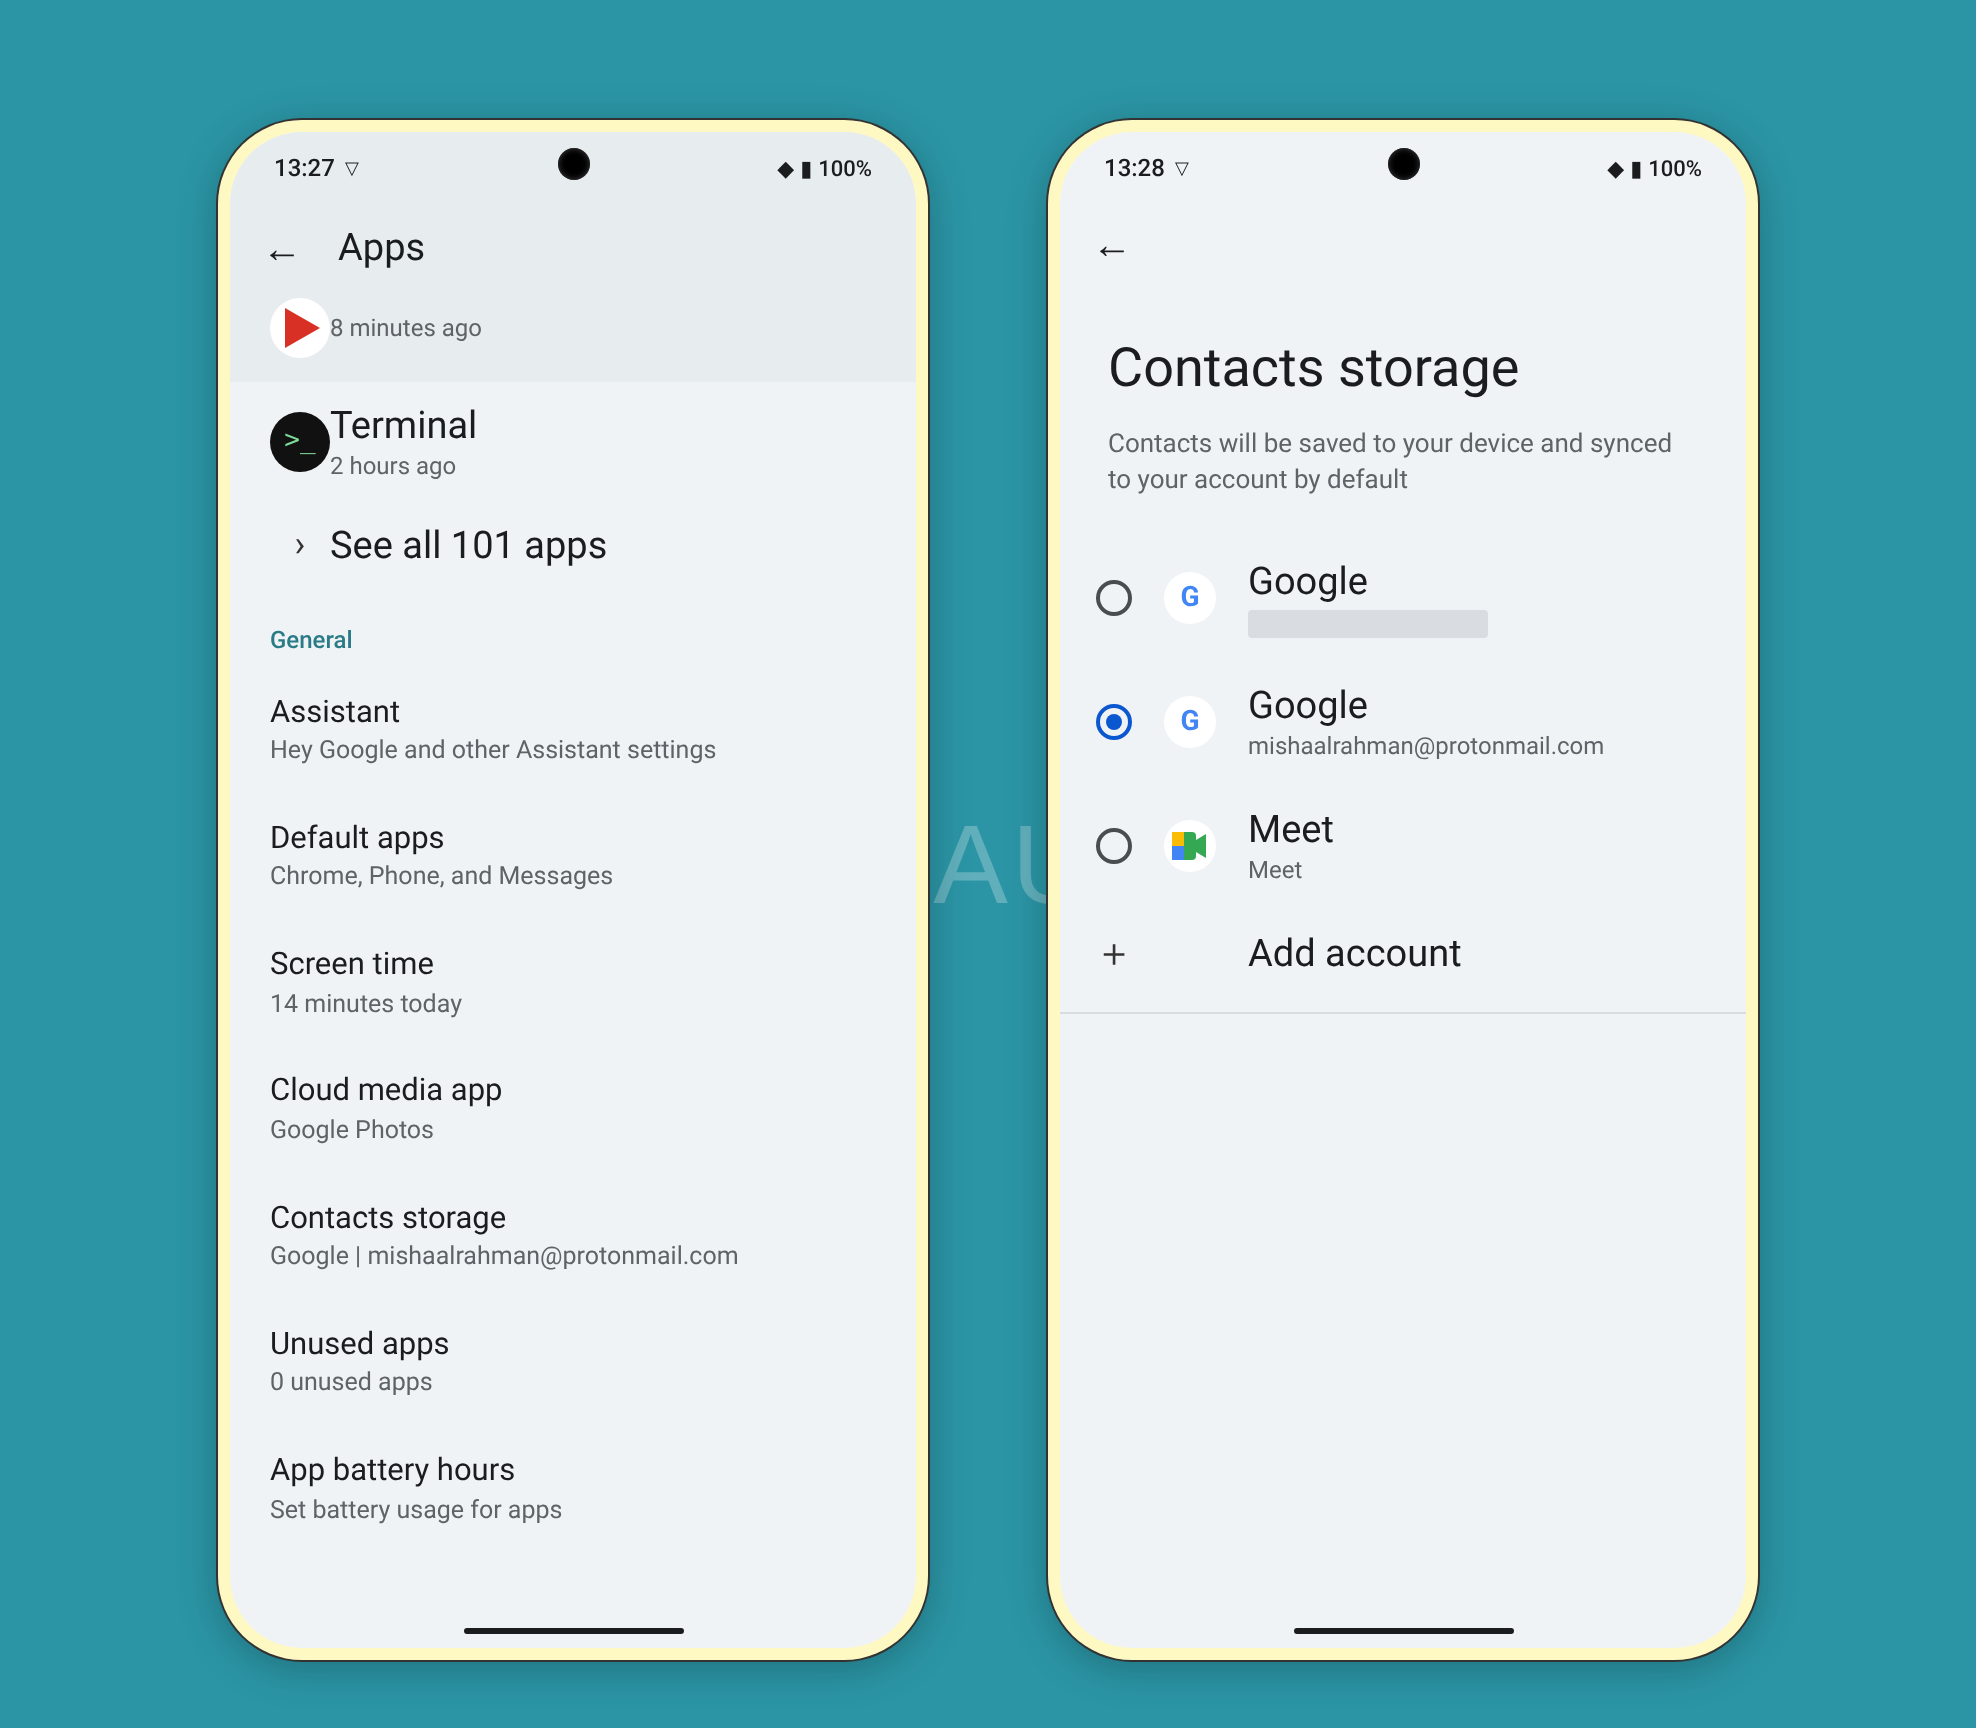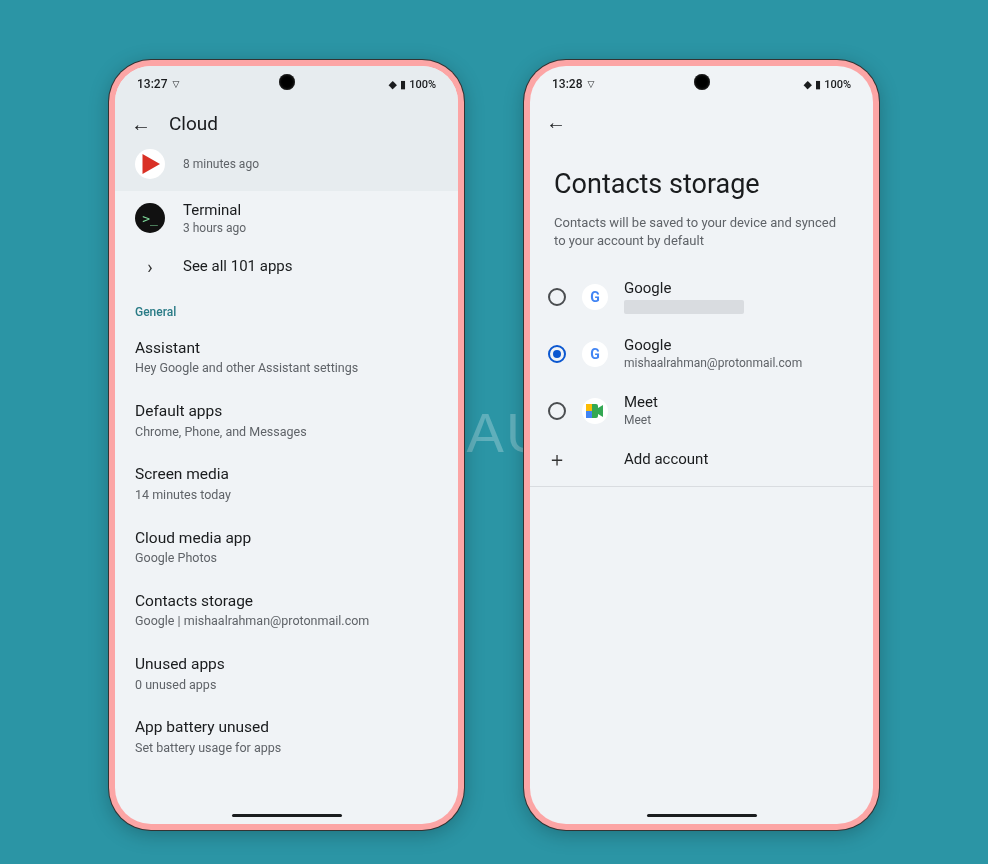--- a/index.html
+++ b/index.html
@@ -26,21 +26,21 @@
   }
   .phones {
     display: flex;
     justify-content: center;
     gap: 60px;
     padding-top: 60px;
   }
   .phone {
     width: 355px;
     height: 770px;
-    background: #fca5a5;
+    background: #fef9c3;
     border-radius: 42px;
     padding: 6px;
     position: relative;
     box-shadow: 0 0 0 1px #333, 0 4px 20px rgba(0,0,0,0.25);
   }
   .screen {
     width: 100%;
     height: 100%;
     background: #f0f3f6;
     border-radius: 36px;
@@ -83,31 +83,30 @@
     background: #e7ecef;
   }
   .topbar.plain { background: transparent; padding: 10px 16px 6px 16px;}
   .back-arrow { font-size: 20px; line-height:1; cursor:pointer; }
   .topbar-title { font-size: 19px; font-weight: 400; }
   .content { flex: 1; overflow: hidden; }
   .row {
     display: flex;
     align-items: center;
     padding: 10px 20px 10px 20px;
-    gap: 18px;
   }
   .app-icon {
     width: 30px; height: 30px; border-radius: 50%;
     display:flex; align-items:center; justify-content:center;
     flex-shrink:0;
     font-size: 14px;
   }
   .icon-terminal { background:#111; color:#7fdb9c; font-family:monospace; font-size:13px;}
   .row-text { display:flex; flex-direction:column; }
-  .row-title { font-size: 15px; color:#1a1c1e; line-height:1.25;}
+  .row-title { font-size: 19px; color:#1a1c1e; line-height:1.25;}
   .row-sub { font-size: 12px; color:#5f6368; line-height:1.35; }
   .chev { width:30px; display:flex; justify-content:center; font-size:18px; color:#333; flex-shrink:0;}
   .section-label {
     font-size: 12px;
     color: #2a7b86;
     padding: 18px 36px 8px 20px;
     font-weight:500;
   }
   .setting {
     padding: 12px 20px 13px 20px;
@@ -185,40 +184,40 @@
         </div>
         <div class="status-right">
           <span>◆</span>
           <span>▮</span>
           <span>100%</span>
         </div>
       </div>
 
       <div class="topbar">
         <span class="back-arrow">←</span>
-        <span class="topbar-title">Cloud</span>
+        <span class="topbar-title">Apps</span>
       </div>
 
       <div class="content">
         <div class="row partial-row" style="background:#e7ecef; padding-bottom:12px;">
           <div class="app-icon partial-icon">
             <svg viewBox="0 0 24 24">
                 <path d="M6 4 L20 12 L6 20 Z" fill="#d93025"></path>
               </svg>
           </div>
           <div class="row-text">
             <span class="row-sub">8 minutes ago</span>
           </div>
         </div>
 
         <div class="row">
           <div class="app-icon icon-terminal">&gt;_</div>
           <div class="row-text">
             <span class="row-title">Terminal</span>
-            <span class="row-sub">3 hours ago</span>
+            <span class="row-sub">2 hours ago</span>
           </div>
         </div>
 
         <div class="row">
           <div class="chev">›</div>
           <div class="row-text">
             <span class="row-title">See all 101 apps</span>
           </div>
         </div>
 
@@ -226,37 +225,37 @@
 
         <div class="setting">
           <div class="row-title">Assistant</div>
           <div class="row-sub">Hey Google and other Assistant settings</div>
         </div>
         <div class="setting">
           <div class="row-title">Default apps</div>
           <div class="row-sub">Chrome, Phone, and Messages</div>
         </div>
         <div class="setting">
-          <div class="row-title">Screen media</div>
+          <div class="row-title">Screen time</div>
           <div class="row-sub">14 minutes today</div>
         </div>
         <div class="setting">
           <div class="row-title">Cloud media app</div>
           <div class="row-sub">Google Photos</div>
         </div>
         <div class="setting">
           <div class="row-title">Contacts storage</div>
           <div class="row-sub">Google | mishaalrahman@protonmail.com</div>
         </div>
         <div class="setting">
           <div class="row-title">Unused apps</div>
           <div class="row-sub">0 unused apps</div>
         </div>
         <div class="setting">
-          <div class="row-title">App battery unused</div>
+          <div class="row-title">App battery hours</div>
           <div class="row-sub">Set battery usage for apps</div>
         </div>
       </div>
       <div class="homebar"></div>
     </div>
   </div>
 
   <div class="phone">
     <div class="camera"></div>
     <div class="screen">

